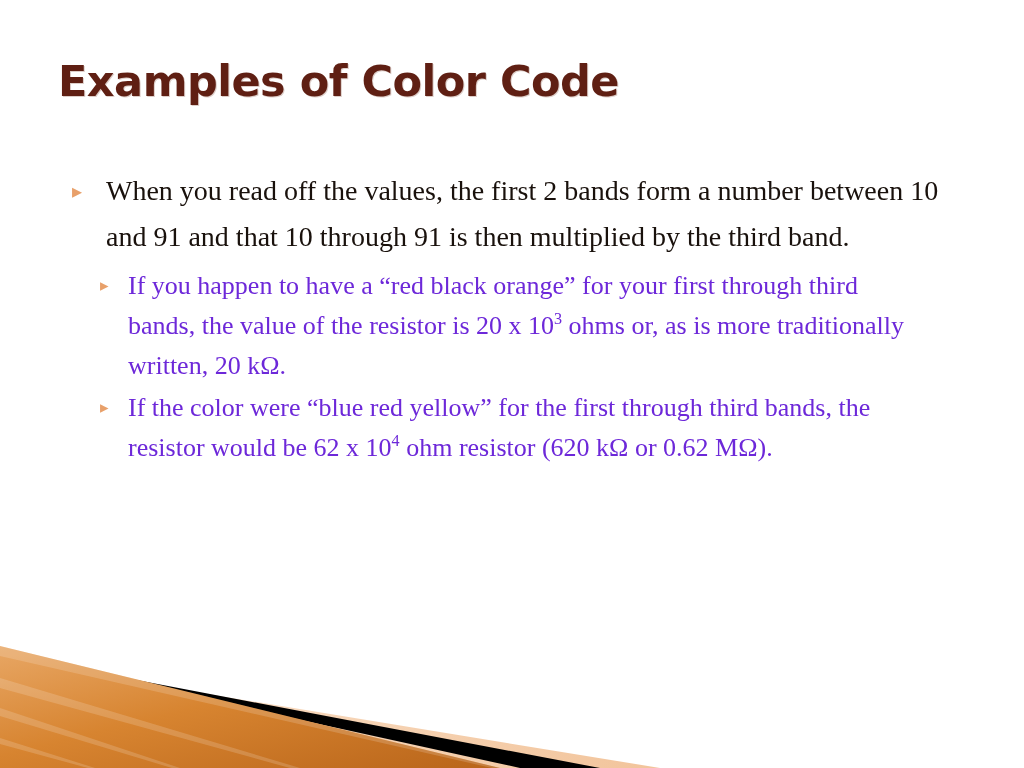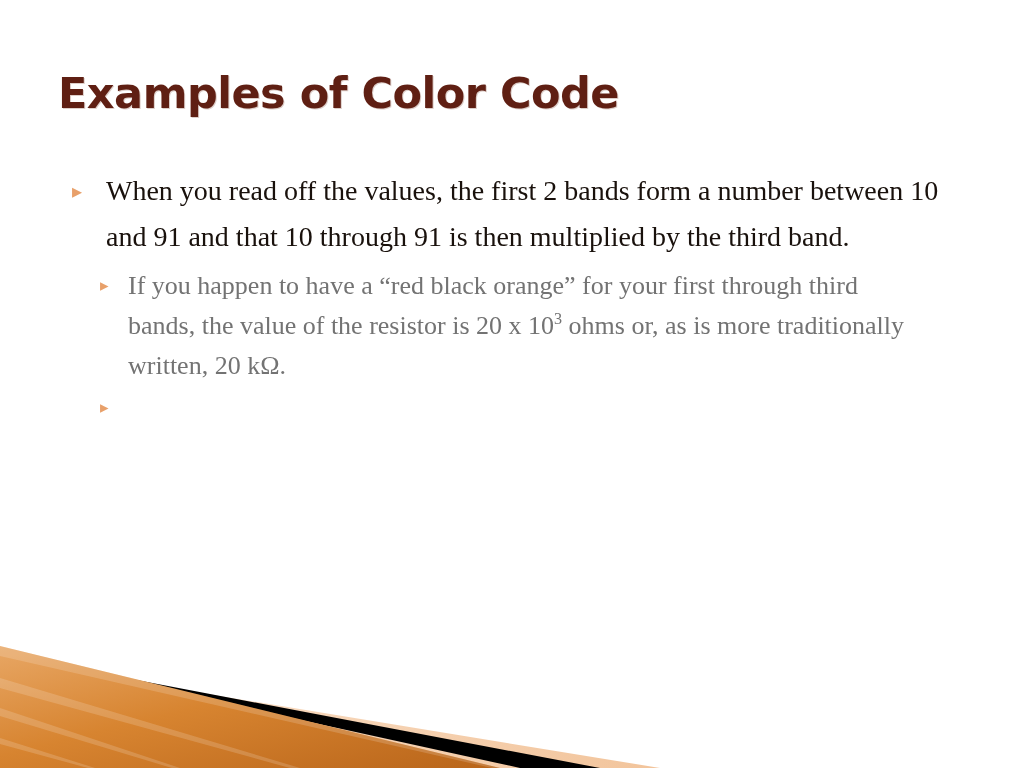--- a/index.html
+++ b/index.html
@@ -17,21 +17,21 @@
   .slide {
     position: absolute;
     inset: 0;
     background: #ffffff;
   }
 
   
   .slide-title {
     position: absolute;
     left: 58px;
-    top: 68px;
+    top: 56px;
     font-family: "DejaVu Sans", sans-serif;
     font-weight: bold;
     font-size: 43px;
     letter-spacing: -0.5px;
     color: #5f1f13;
     text-shadow: 1px 1px 0 rgba(120,60,40,0.25);
     white-space: nowrap;
     text-align: center;
   }
 
@@ -74,21 +74,21 @@
   .lvl2 .marker {
     flex: 0 0 28px;
     color: #e8a06a;
     font-size: 17px;
     line-height: 40px;
     padding-left: 2px;
   }
   .lvl2 .text {
     font-size: 26px;
     line-height: 40px;
-    color: #737373;
+    color: #6d28d9;
     width: 790px;
   }
   sup {
     font-size: 0.62em;
     vertical-align: super;
     line-height: 0;
   }
 
   
   .corner {
@@ -117,20 +117,21 @@
 
     <div class="lvl2-wrap">
 
       <div class="lvl2">
         <span class="marker">▸</span>
         <span class="text"><span>If you happen to have a “red black orange” for your first through third bands, the value of the resistor is 20 x 10</span><sup>3</sup><span> ohms or, as is more traditionally written, 20 kΩ.</span></span>
       </div>
 
       <div class="lvl2">
         <span class="marker">▸</span>
+        <span class="text"><span>If the color were “blue red yellow” for the first through third bands, the resistor would be 62 x 10</span><sup>4</sup><span> ohm resistor (620 kΩ or 0.62 MΩ).</span></span>
       </div>
 
     </div>
   </div>
 
   <div class="corner">
     <svg width="660" height="130" viewBox="0 0 660 130" xmlns="http://www.w3.org/2000/svg">
       <defs>
         <linearGradient id="g1" x1="0" y1="0" x2="1" y2="1">
           <stop offset="0%" stop-color="#e8a765"></stop>

